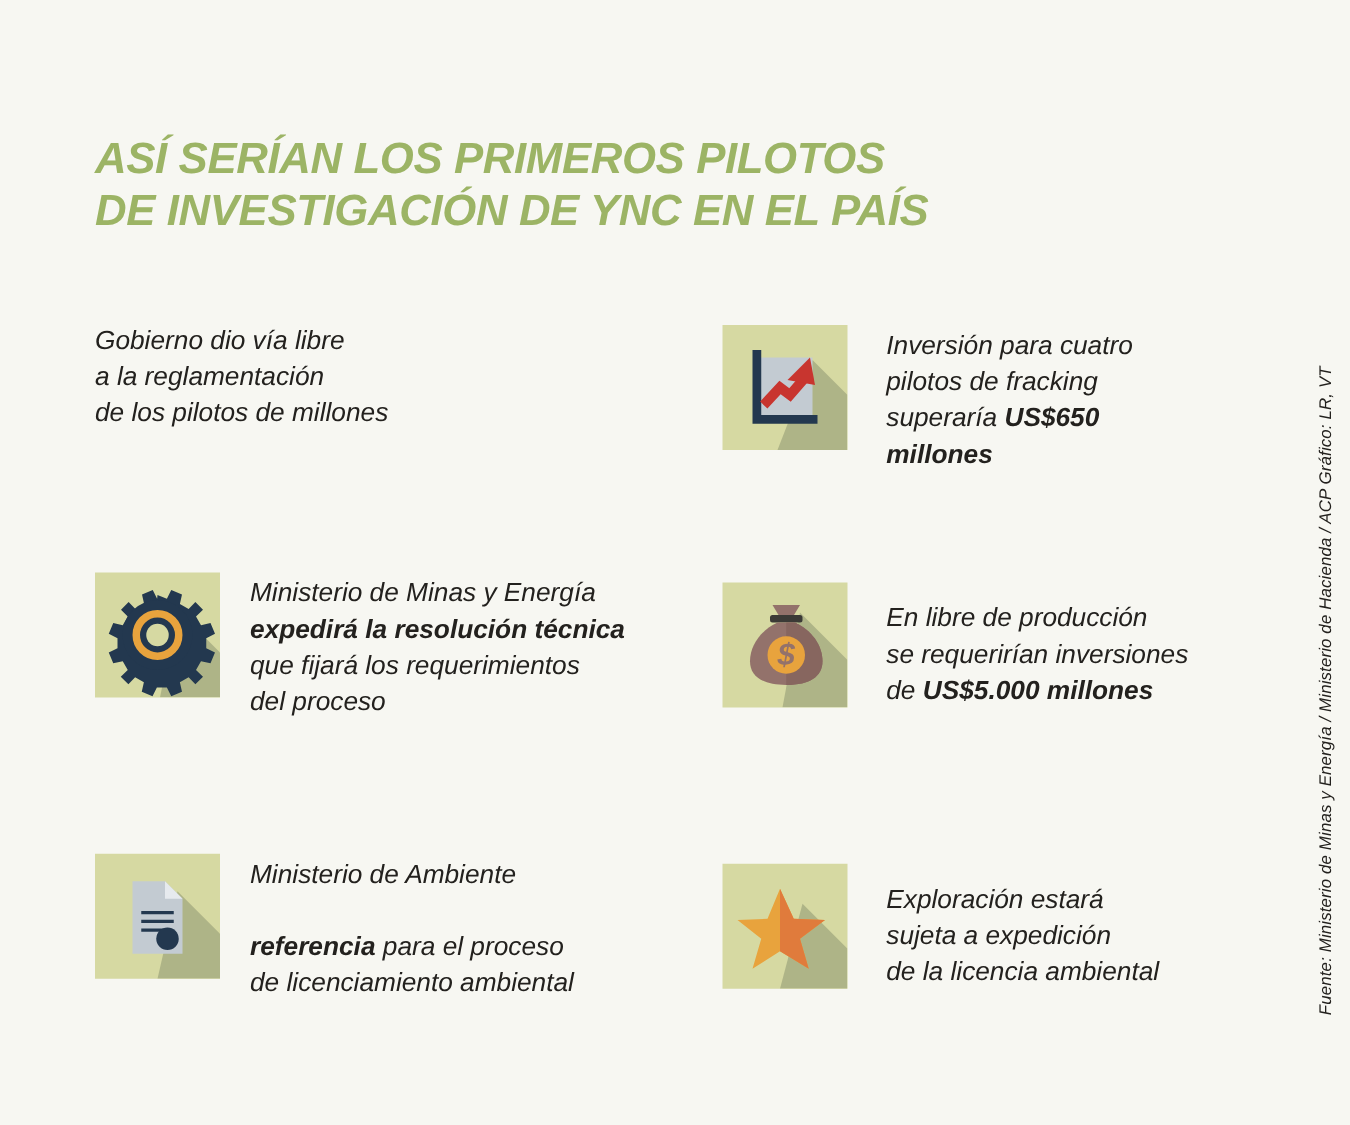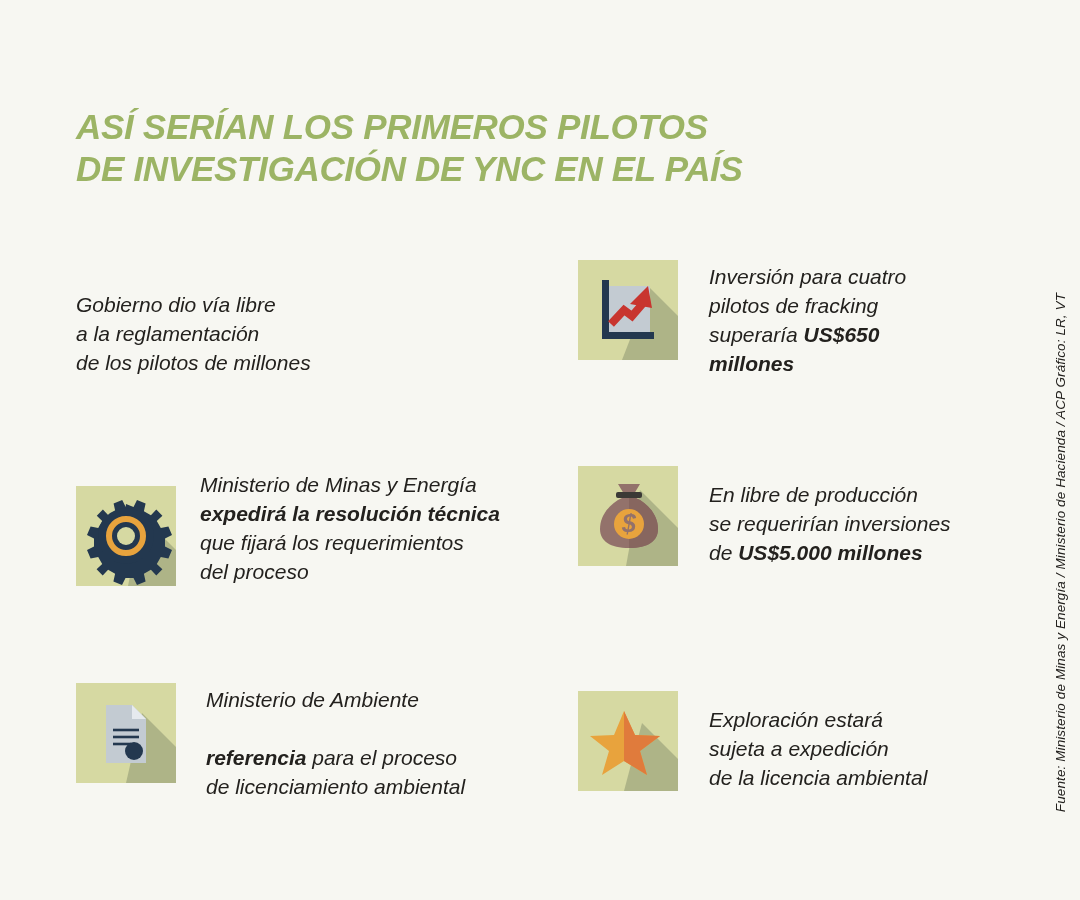--- a/index.html
+++ b/index.html
@@ -57,26 +57,26 @@
     font-size: 21px;
     line-height: 29px;
     color: #23211E;
     font-family: "Liberation Sans", sans-serif;
     font-weight: normal;
   }
   .item-text b { font-weight: bold; }
 
   
   #item-1 { left: 76px;  top: 258px; width: 420px; }
-  #item-1 .item-text { margin-left: 0; margin-top: 32px; }
+  #item-1 .item-text { margin-left: 0; }
 
   #item-2 { left: 578px; top: 260px; width: 400px; }
-  #item-3 { left: 76px;  top: 468px; width: 470px; align-items: flex-end; }
+  #item-3 { left: 76px;  top: 458px; width: 470px; }
   #item-4 { left: 578px; top: 466px; width: 400px; }
-  #item-5 { left: 76px;  top: 683px; width: 470px; justify-content: space-between; }
+  #item-5 { left: 76px;  top: 683px; width: 470px; }
   #item-6 { left: 578px; top: 691px; width: 400px; }
 
   #item-2 .item-text,
   #item-4 .item-text,
   #item-6 .item-text { margin-left: 31px; padding-top: 2px; }
   #item-3 .item-text,
   #item-5 .item-text { margin-left: 24px; padding-top: 2px; }
 
   #item-2 .item-text { width: 268px; }
   #item-4 .item-text { width: 272px; padding-top: 14px; }

